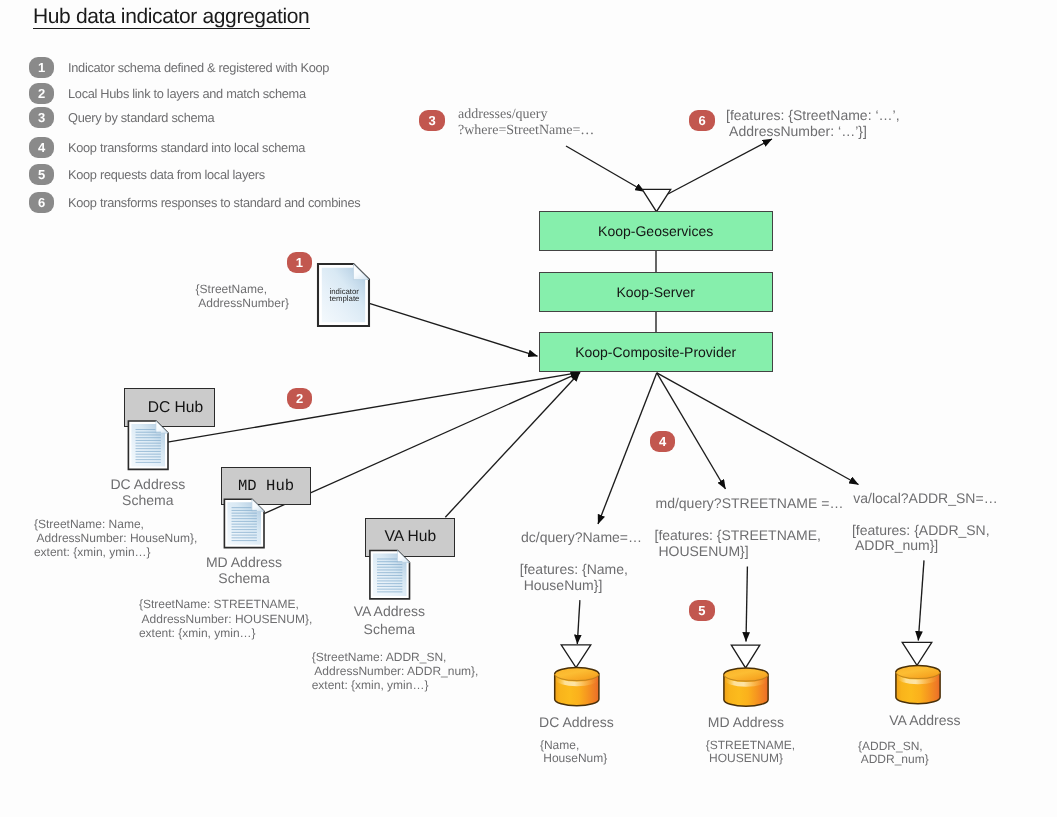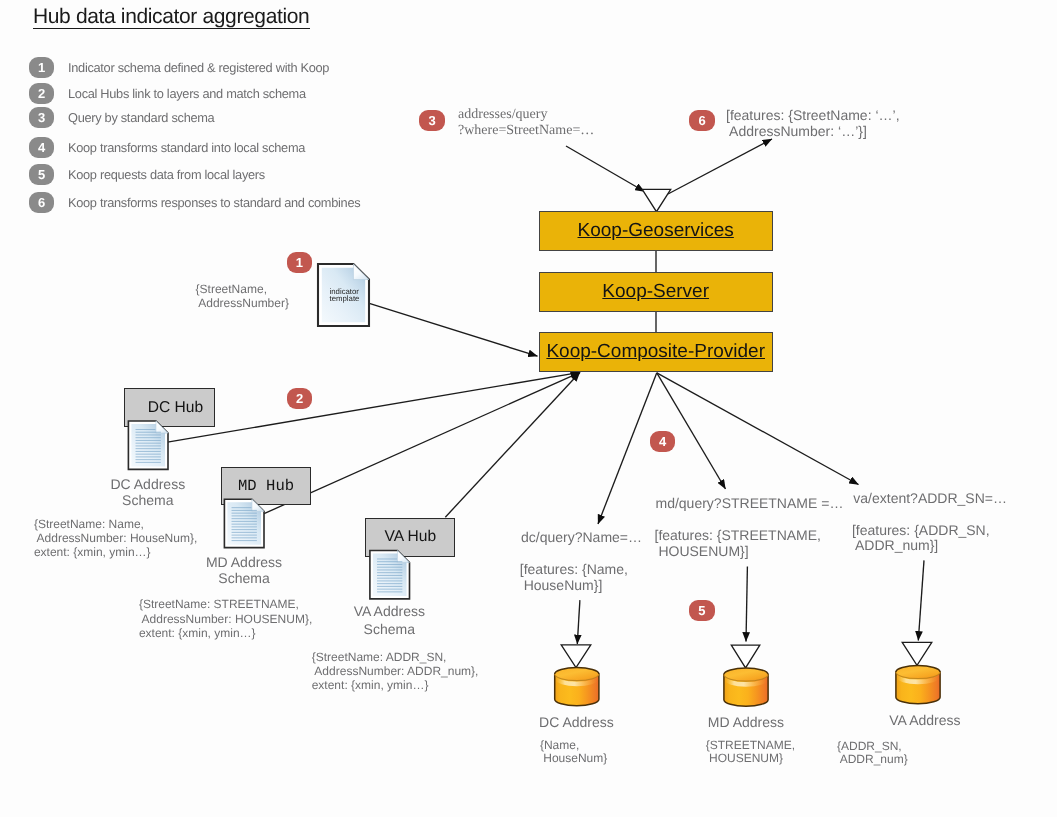--- a/index.html
+++ b/index.html
@@ -14,22 +14,22 @@
   .title-rule{position:absolute;left:33px;top:28px;width:277px;height:1.4px;background:#1a1a1a;}
 
   .legend{position:absolute;left:0;top:0;}
   .legend-row{position:absolute;display:flex;align-items:center;}
   .badge{width:25px;height:21px;border-radius:9px;background:#8a8a8a;color:#ffffff;
          font-size:13px;font-weight:bold;display:flex;align-items:center;justify-content:center;
          flex:0 0 auto;}
   .badge.red{background:#c2574f;width:25.3px;height:20.9px;font-size:13px;}
   .legend-text{margin-left:14px;font-size:12.8px;letter-spacing:-0.3px;color:#6e6e70;white-space:nowrap;}
 
-  .node-box{position:absolute;box-sizing:border-box;border:1.45px solid #434343;background:#eab308;
-            display:flex;align-items:center;justify-content:center;font-size:19px;color:#141414;text-decoration:underline;}
+  .node-box{position:absolute;box-sizing:border-box;border:1.45px solid #434343;background:#86efac;
+            display:flex;align-items:center;justify-content:center;font-size:14px;color:#141414;}
   .hub-box{position:absolute;box-sizing:border-box;border:1.45px solid #2b2b2b;background:#cbcbcb;
            display:flex;align-items:center;justify-content:center;font-size:15.6px;color:#141414;}
 
   .lbl{position:absolute;color:#6e6e70;white-space:pre;line-height:1.33;}
   .lbl.c{text-align:center;}
   .badge-abs{position:absolute;}
 </style>
 </head>
 <body>
 
@@ -278,29 +278,29 @@
 extent: {xmin, ymin…}</div>
 
   <div class="lbl" style="left:521px;top:529.4px;font-size:14px;line-height:16.1px;">dc/query?Name=…</div>
   <div class="lbl" style="left:519.8px;top:560.7px;font-size:14px;line-height:16.1px;">[features: {Name,
  HouseNum}]</div>
 
   <div class="lbl" style="left:655.5px;top:495.2px;font-size:14px;line-height:16.1px;">md/query?STREETNAME =…</div>
   <div class="lbl" style="left:654.5px;top:527.8px;font-size:14px;line-height:15.9px;">[features: {STREETNAME,
  HOUSENUM}]</div>
 
-  <div class="lbl" style="left:853.3px;top:490.2px;font-size:14px;line-height:16.1px;">va/extent?ADDR_SN=…</div>
+  <div class="lbl" style="left:853.3px;top:490.2px;font-size:14px;line-height:16.1px;">va/local?ADDR_SN=…</div>
   <div class="lbl" style="left:851.9px;top:522.5px;font-size:14px;line-height:15.7px;">[features: {ADDR_SN,
  ADDR_num}]</div>
 
   <div class="lbl" style="left:539.1px;top:715.4px;font-size:14px;line-height:14px;">DC Address</div>
   <div class="lbl" style="left:539.9px;top:739.2px;font-size:12px;line-height:12.9px;">{Name,
  HouseNum}</div>
 
   <div class="lbl" style="left:707.8px;top:715.4px;font-size:14px;line-height:14px;">MD Address</div>
   <div class="lbl" style="left:705.7px;top:739.2px;font-size:12px;line-height:12.9px;">{STREETNAME,
  HOUSENUM}</div>
 
   <div class="lbl" style="left:889.2px;top:712.6px;font-size:14px;line-height:14px;">VA Address</div>
-  <div class="lbl" style="left:837px;top:739.6px;font-size:12px;line-height:12.9px;">{ADDR_SN,
+  <div class="lbl" style="left:858px;top:739.6px;font-size:12px;line-height:12.9px;">{ADDR_SN,
  ADDR_num}</div>
 
 </div>
 
 </body></html>

